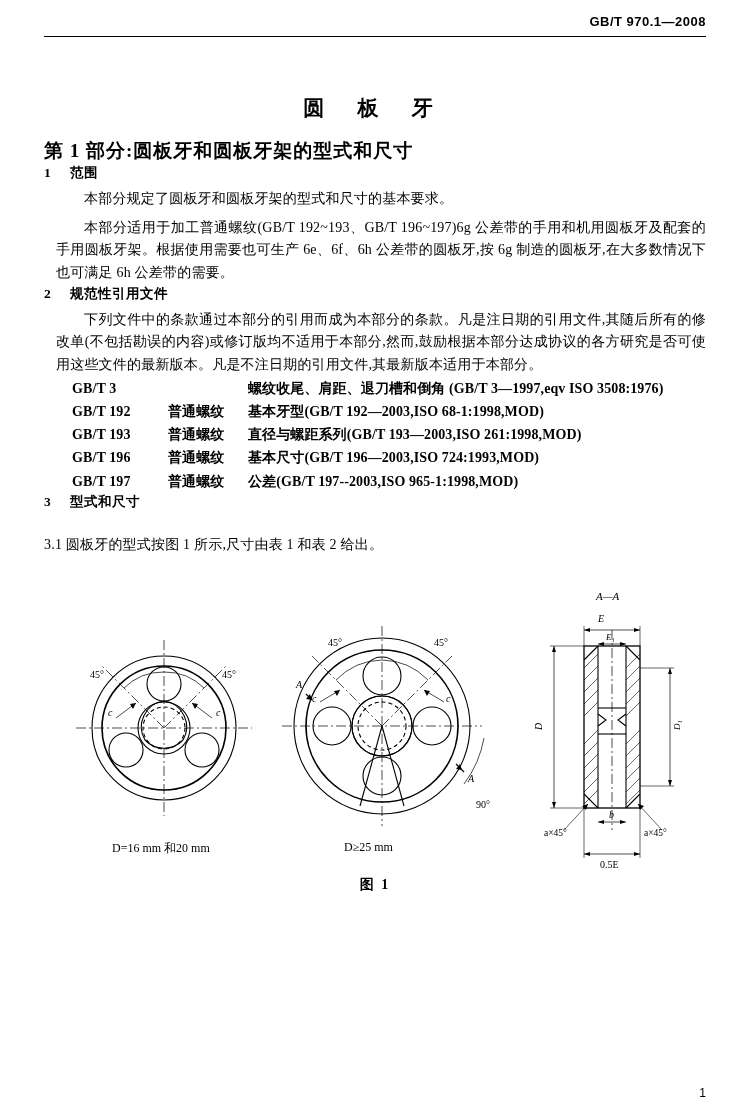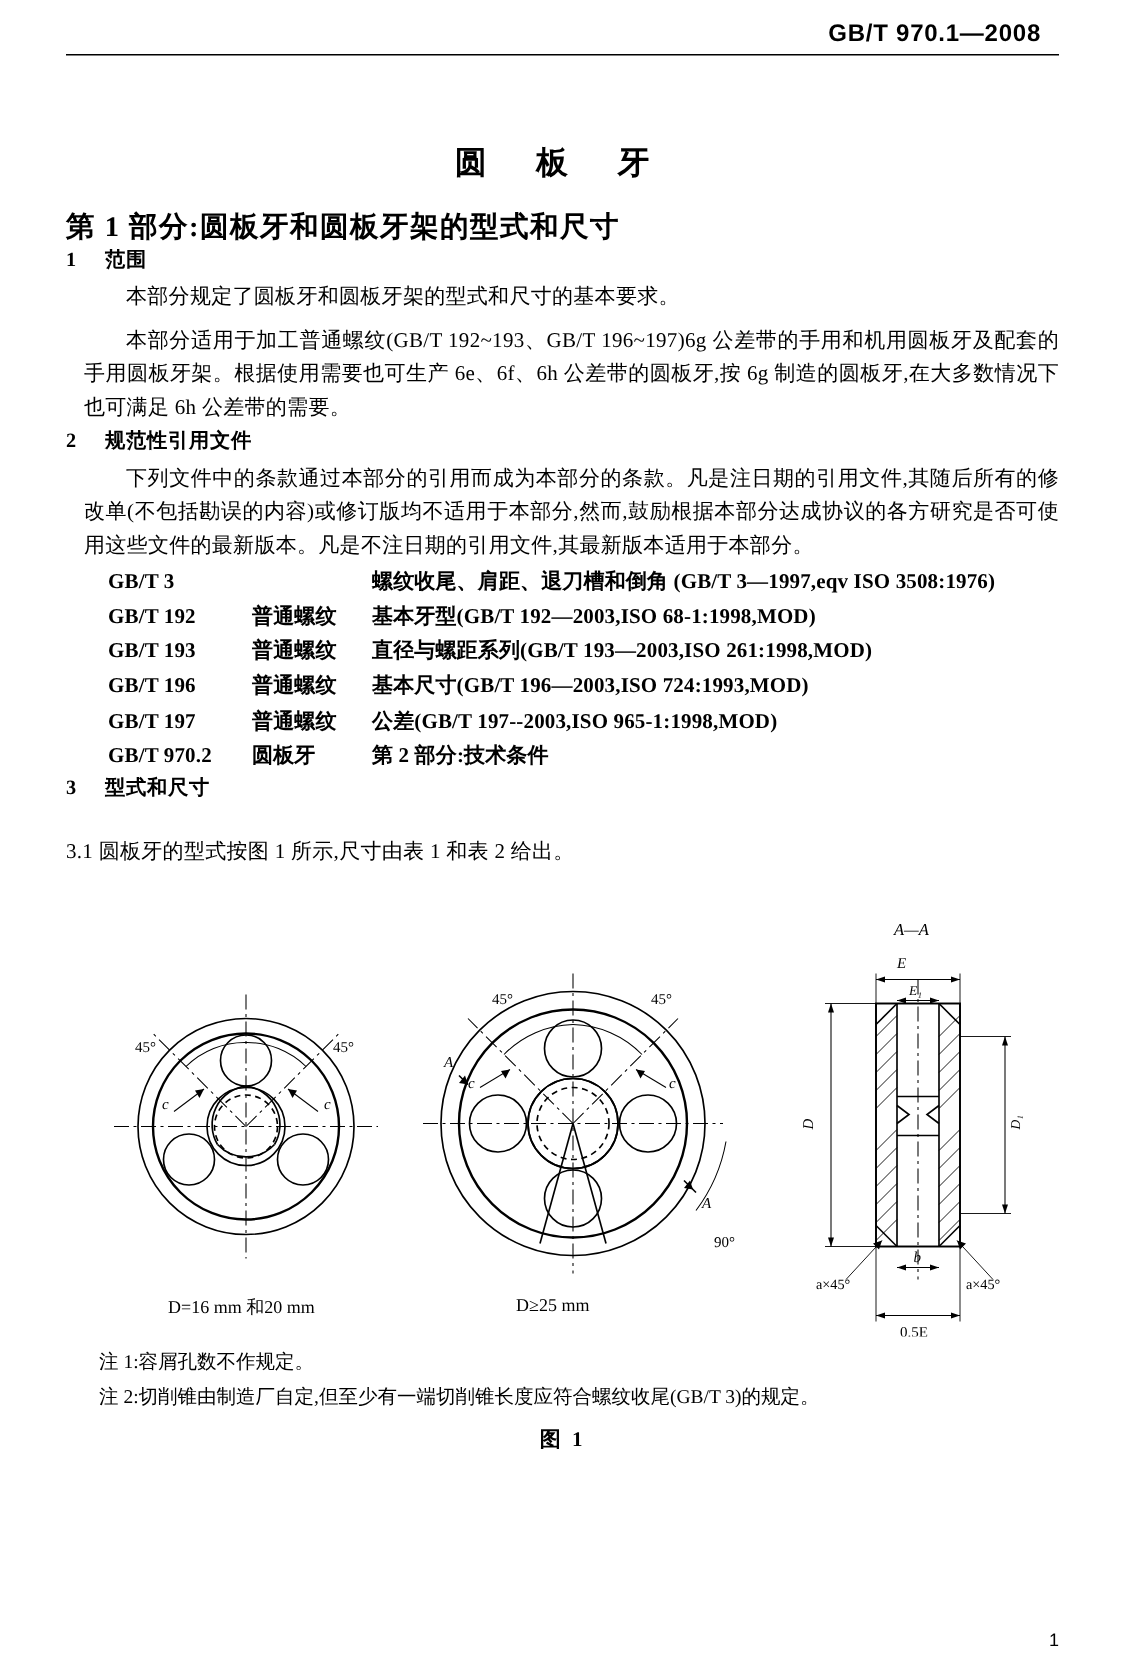--- a/index.html
+++ b/index.html
@@ -24,24 +24,24 @@
   }
   
   .header {
     position: relative;
     height: 40px;
     padding-top: 14px;
     box-sizing: border-box;
   }
   .header-std {
     position: absolute;
-    right: 12px;
+    right: 0;
     top: 14px;
     font-family: "Liberation Sans", sans-serif;
-    font-size: 16px;
+    font-size: 13px;
     font-weight: bold;
     letter-spacing: 0.5px;
   }
   .header-rule {
     position: absolute;
     left: 0;
     right: 0;
     top: 36px;
     border-top: 1.6px solid #000;
   }
@@ -160,21 +160,20 @@
   <div class="clause-head">
     <span class="num">2</span><span>规范性引用文件</span>
   </div>
   <p class="body indent">下列文件中的条款通过本部分的引用而成为本部分的条款。凡是注日期的引用文件,其随后所有的修改单(不包括勘误的内容)或修订版均不适用于本部分,然而,鼓励根据本部分达成协议的各方研究是否可使用这些文件的最新版本。凡是不注日期的引用文件,其最新版本适用于本部分。</p>
 
   <div class="ref-line"><span class="code">GB/T 3</span><span class="nm"></span><span>螺纹收尾、肩距、退刀槽和倒角 (GB/T 3—1997,eqv ISO 3508:1976)</span></div>
   <div class="ref-line"><span class="code">GB/T 192</span><span class="nm">普通螺纹</span><span>基本牙型(GB/T 192—2003,ISO 68-1:1998,MOD)</span></div>
   <div class="ref-line"><span class="code">GB/T 193</span><span class="nm">普通螺纹</span><span>直径与螺距系列(GB/T 193—2003,ISO 261:1998,MOD)</span></div>
   <div class="ref-line"><span class="code">GB/T 196</span><span class="nm">普通螺纹</span><span>基本尺寸(GB/T 196—2003,ISO 724:1993,MOD)</span></div>
   <div class="ref-line"><span class="code">GB/T 197</span><span class="nm">普通螺纹</span><span>公差(GB/T 197--2003,ISO 965-1:1998,MOD)</span></div>
-  <div class="ref-line"><span class="code">GB/T 970.2</span><span class="nm">圆板牙</span><span>第 2 部分:技术条件</span></div>
 
   <div class="clause-head">
     <span class="num">3</span><span>型式和尺寸</span>
   </div>
   <div class="sub-clause">3.1  圆板牙的型式按图 1 所示,尺寸由表 1 和表 2 给出。</div>
 
   <div class="figure-area">
     <svg width="662" height="300" viewBox="0 0 662 300">
       <g stroke="#000" fill="none" stroke-width="1.1">
 
@@ -351,21 +350,17 @@
         <text x="500" y="268" font-size="9.5" fill="#000" stroke="none">a×45°</text>
         <text x="600" y="268" font-size="9.5" fill="#000" stroke="none">a×45°</text>
         <text x="552" y="32" font-size="11" font-style="italic" fill="#000" stroke="none">A—A</text>
       </g>
     </svg>
 
     <div class="fig-caption-a" style="left:68px; top:272px;">D=16 mm 和20 mm</div>
     <div class="fig-caption-b" style="left:300px; top:272px;">D≥25 mm</div>
   </div>
 
-  <div class="notes">
-    <div>注 1:容屑孔数不作规定。</div>
-    <div>注 2:切削锥由制造厂自定,但至少有一端切削锥长度应符合螺纹收尾(GB/T 3)的规定。</div>
-  </div>
 
   <div class="fig-label">图 1</div>
 
   <div class="page-num">1</div>
 </div>
 
 </body></html>

